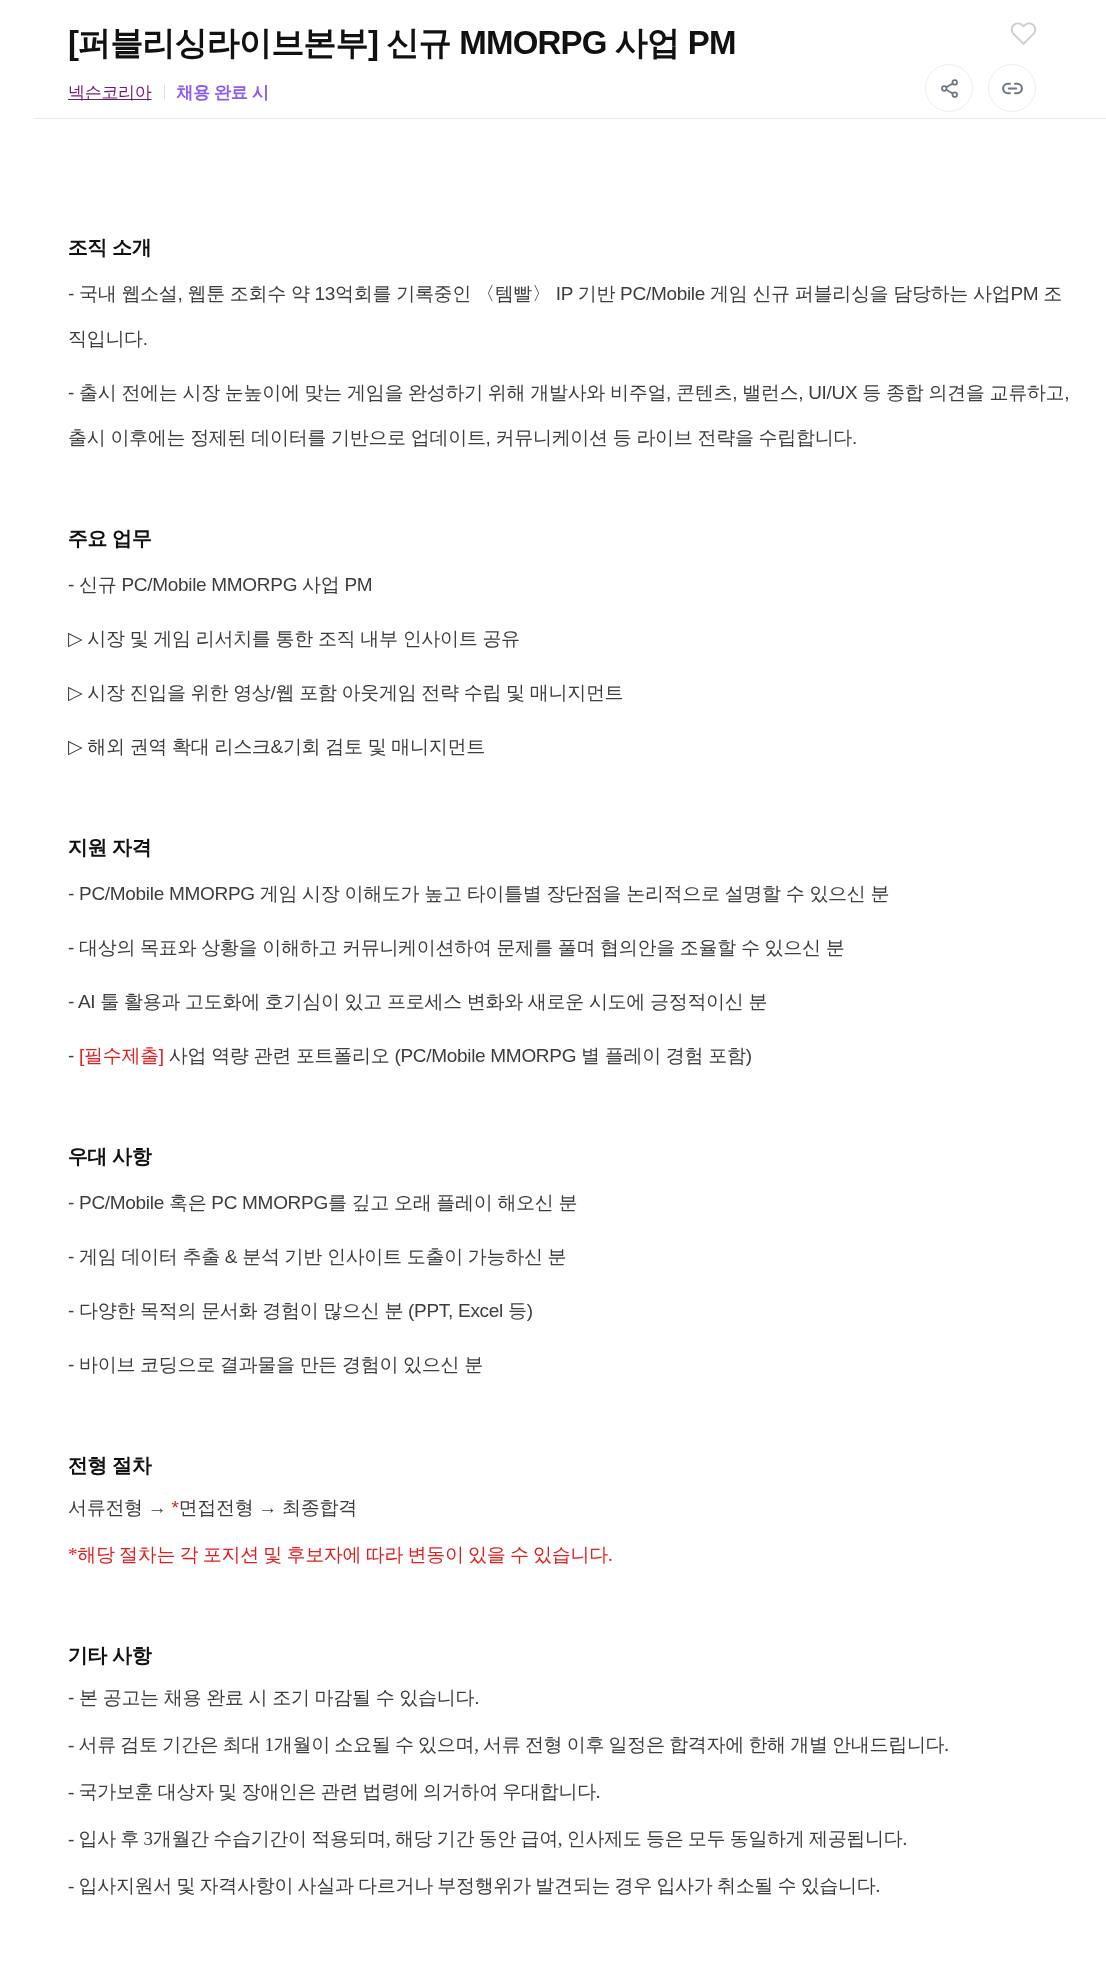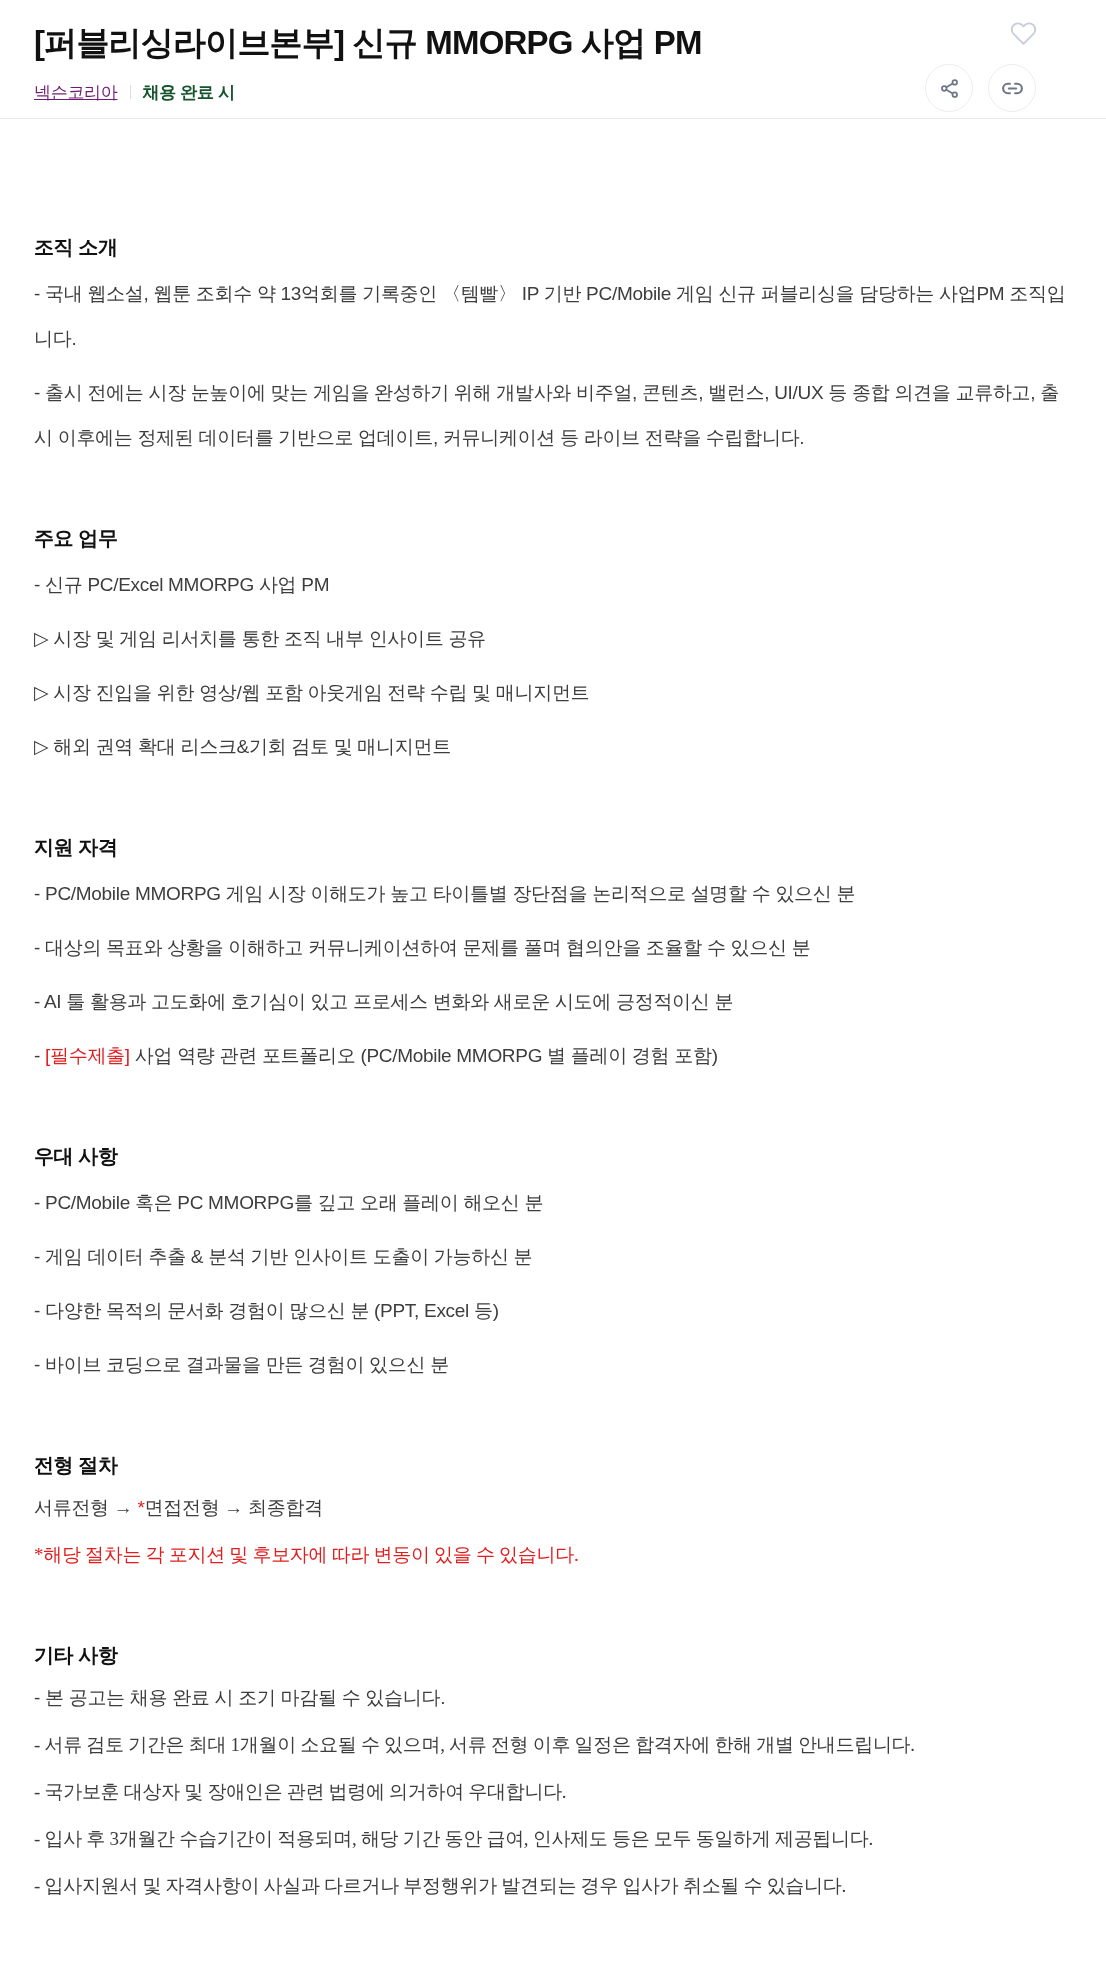--- a/index.html
+++ b/index.html
@@ -1,30 +1,30 @@
 <!DOCTYPE html>
 <html><head>
 <meta charset="utf-8">
 <style>
   * { box-sizing: border-box; }
   html, body { margin: 0; padding: 0; background: #ffffff; }
   body { font-family: "Liberation Sans", "DejaVu Sans", sans-serif; }
 
-  .page { position: relative; width: 1106px; background: #fff; }
+  .page { position: relative; width: 1106px; background: #fff; padding-left: 34px; }
 
   
   .job-header { position: relative; padding: 22px 34px 0; }
   .job-title {
     margin: 0; font-size: 33px; line-height: 41px; font-weight: 700;
     color: #111; letter-spacing: -0.8px;
   }
   .job-meta { margin-top: 18px; display: flex; align-items: center; height: 22px; font-size: 17px; }
   .company { color: #701a75; letter-spacing: -0.3px; text-decoration: underline; }
   .meta-divider { width: 1px; height: 14px; background: #dddddd; margin: 0 12px; }
-  .deadline { color: #14532d; font-weight: 700; letter-spacing: -0.3px; }
+  .deadline { color: #8b5cf6; font-weight: 700; letter-spacing: -0.3px; }
   .header-rule { position: absolute; left: 0; right: 0; top: 118px; height: 1px; background: #e9e9e9; }
 
   .fav-btn {
     position: absolute; top: 18px; right: 68px; width: 30px; height: 30px;
     background: none; border: none; padding: 0; cursor: pointer;
     display: flex; align-items: center; justify-content: center;
   }
   .action-row { position: absolute; top: 64px; right: 70px; display: flex; gap: 15px; }
   .circle-btn {
     width: 48px; height: 48px; border-radius: 50%; background: #fff;
@@ -90,21 +90,21 @@
   </header>
 
   <main class="content">
       <section class="section">
         <h2 class="section-heading">조직 소개</h2>
         <p class="para"><span>- 국내 웹소설, 웹툰 조회수 약 13억회를 기록중인 〈템빨〉 IP 기반 PC/Mobile 게임 신규 퍼블리싱을 담당하는 사업PM 조직입니다.</span></p>
         <p class="para"><span>- 출시 전에는 시장 눈높이에 맞는 게임을 완성하기 위해 개발사와 비주얼, 콘텐츠, 밸런스, UI/UX 등 종합 의견을 교류하고, 출시 이후에는 정제된 데이터를 기반으로 업데이트, 커뮤니케이션 등 라이브 전략을 수립합니다.</span></p>
       </section>
       <section class="section">
         <h2 class="section-heading">주요 업무</h2>
-        <p class="para"><span>- 신규 PC/Excel MMORPG 사업 PM</span></p>
+        <p class="para"><span>- 신규 PC/Mobile MMORPG 사업 PM</span></p>
         <p class="para"><span>▷ 시장 및 게임 리서치를 통한 조직 내부 인사이트 공유</span></p>
         <p class="para"><span>▷ 시장 진입을 위한 영상/웹 포함 아웃게임 전략 수립 및 매니지먼트</span></p>
         <p class="para"><span>▷ 해외 권역 확대 리스크&amp;기회 검토 및 매니지먼트</span></p>
       </section>
       <section class="section">
         <h2 class="section-heading">지원 자격</h2>
         <p class="para"><span>- PC/Mobile MMORPG 게임 시장 이해도가 높고 타이틀별 장단점을 논리적으로 설명할 수 있으신 분</span></p>
         <p class="para"><span>- 대상의 목표와 상황을 이해하고 커뮤니케이션하여 문제를 풀며 협의안을 조율할 수 있으신 분</span></p>
         <p class="para"><span>- AI 툴 활용과 고도화에 호기심이 있고 프로세스 변화와 새로운 시도에 긍정적이신 분</span></p>
         <p class="para"><span>- </span><span style="color: rgb(224, 30, 30);">[필수제출]</span><span> 사업 역량 관련 포트폴리오 (PC/Mobile MMORPG 별 플레이 경험 포함)</span></p>

